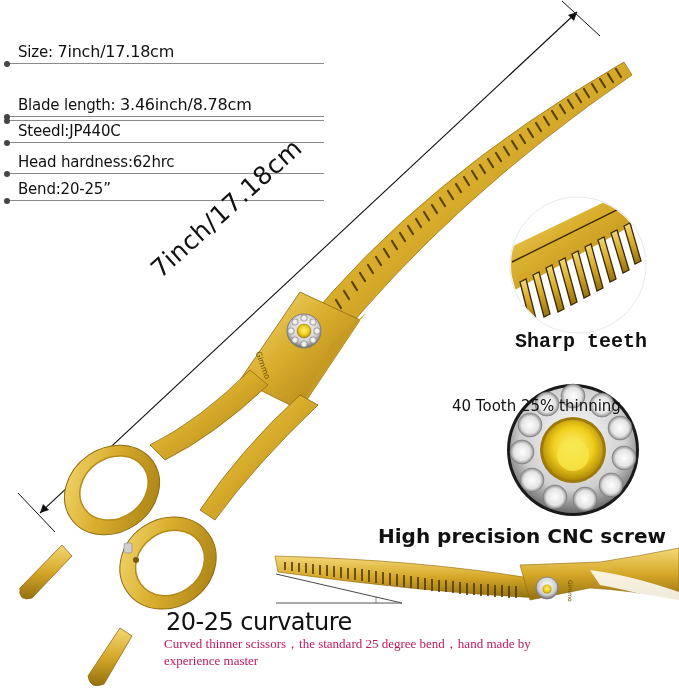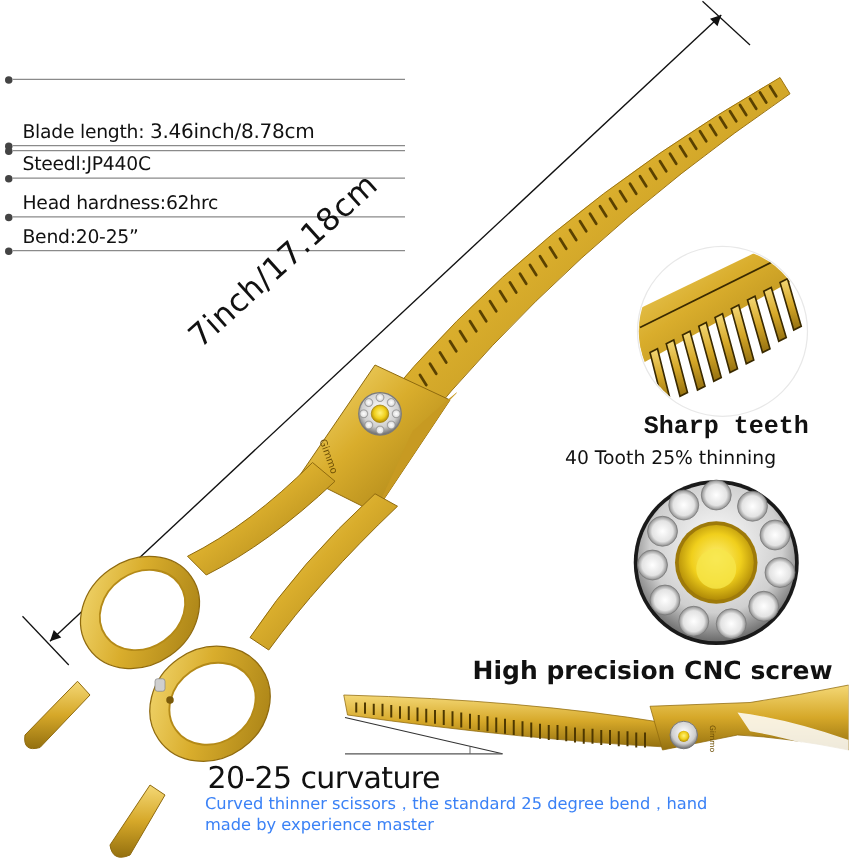--- a/index.html
+++ b/index.html
@@ -6,31 +6,32 @@
   body { width: 679px; height: 693px; position: relative; overflow: hidden;
          font-family: "DejaVu Sans", sans-serif; color: #111; }
   .spec-row { position: absolute; left: 4px; width: 320px; height: 26px; }
   .spec-row .line { position: absolute; left: 6px; right: 0; bottom: 0; border-bottom: 1px solid #8a8a8a; }
   .spec-row .dot { position: absolute; left: 0; bottom: -3px; width: 6px; height: 6px; border-radius: 50%; background: #444; }
   .spec-row .txt { position: absolute; left: 14px; bottom: 3px; font-size: 15px; white-space: nowrap; letter-spacing: -0.2px; }
   .spec-row .txt b { font-weight: normal; font-size: 16px; }
   .abs { position: absolute; }
   .diag-label { position: absolute; left: 145px; top: 262px; font-size: 25px; transform: rotate(-42deg); transform-origin: left top; white-space: nowrap; letter-spacing: 0.5px; }
   .feature-title { font-weight: bold; font-size: 20px; white-space: nowrap; }
-  .feature-sub { font-size: 15px; white-space: nowrap; font-family: "DejaVu Sans", sans-serif; }
+  .feature-sub { font-size: 15px; white-space: nowrap; font-family: "DejaVu Sans", sans-serif; margin-top: 40px; }
   .curv-title { font-size: 24px; white-space: nowrap; letter-spacing: -0.5px; }
-  .curv-desc { font-size: 13px; line-height: 17px; width: 420px; color: #3b82f6; }
+  .curv-desc { font-size: 13px; line-height: 17px; width: 420px; color: #be185d; font-family: Liberation Serif, serif; }
 </style>
 </head>
 <body>
 
 <div>
   <div class="spec-row" style="top:38px;">
     <span class="dot"></span>
       <span class="line"></span>
+    <span class="txt"><span>Size: </span><b>7inch/17.18cm</b></span>
   </div>
   <div class="spec-row" style="top:68px;margin-top:23px;">
     <span class="dot"></span>
       <span class="line"></span>
     <span class="txt"><span>Blade length: </span><b>3.46inch/8.78cm</b></span>
   </div>
   <div class="spec-row" style="top:95px;">
     <span class="dot"></span>
       <span class="line"></span>
   </div>

